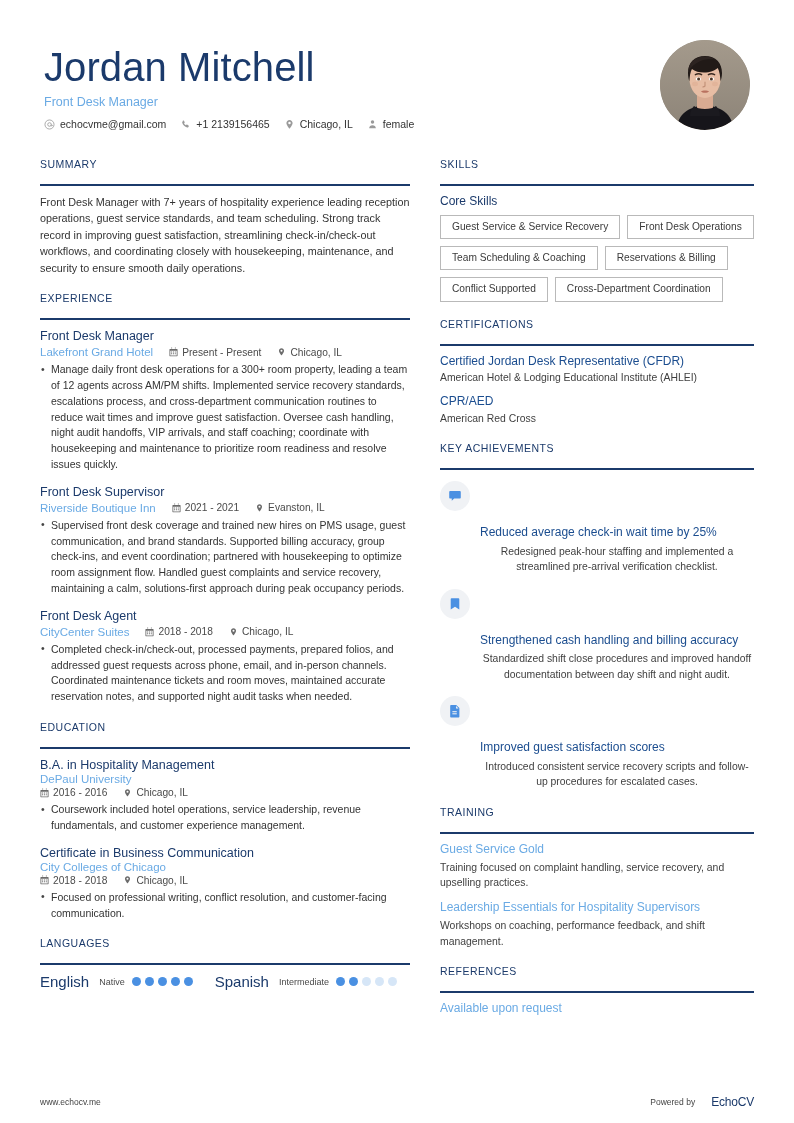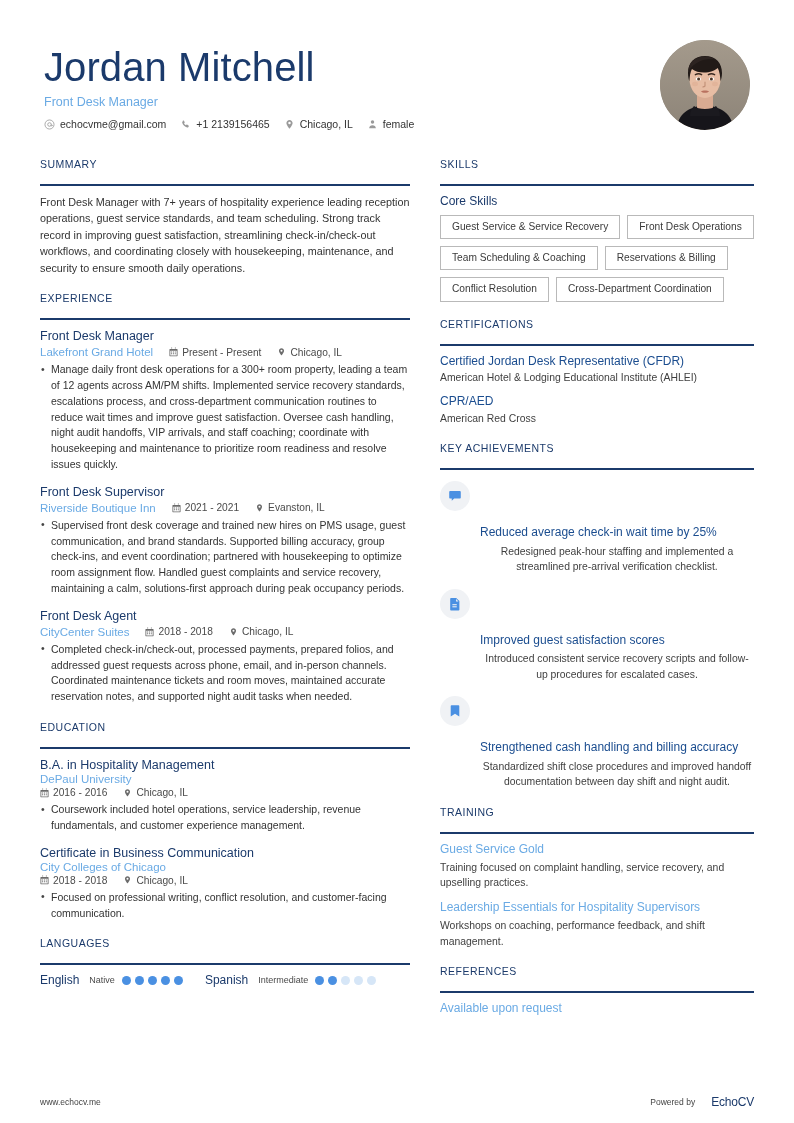--- a/index.html
+++ b/index.html
@@ -170,21 +170,21 @@
     display: flex;
     align-items: center;
     gap: 0;
     margin-top: 2px;
   }
   .lang-block {
     display: flex;
     align-items: center;
   }
   .lang-name {
-    font-size: 12px;
+    font-size: 15px;
     color: #1b3a6b;
   }
   .lang-level {
     font-size: 9px;
     color: #4a4a4a;
     margin-left: 10px;
     margin-right: 7px;
   }
   .dots { display: flex; gap: 4px; align-items: center; }
   .dot {
@@ -593,21 +593,21 @@
 
       <div class="section">
         <div class="section-title">SKILLS</div>
         <div class="section-rule"></div>
         <div class="sub-head">Core Skills</div>
         <div class="tags">
           <span class="tag">Guest Service &amp; Service Recovery</span>
           <span class="tag">Front Desk Operations</span>
           <span class="tag">Team Scheduling &amp; Coaching</span>
           <span class="tag">Reservations &amp; Billing</span>
-          <span class="tag">Conflict Resolution</span>
+          <span class="tag">Conflict Supported</span>
           <span class="tag">Cross-Department Coordination</span>
         </div>
       </div>
 
       <div class="section">
         <div class="section-title">CERTIFICATIONS</div>
         <div class="section-rule"></div>
         <div class="cert">
           <div class="cert-name">Certified Jordan Desk Representative (CFDR)</div>
           <div class="cert-issuer">American Hotel &amp; Lodging Educational Institute (AHLEI)</div>
@@ -624,48 +624,48 @@
 
         <div class="ach">
           <span class="ach-badge">
             <svg width="14" height="14" viewBox="0 0 16 16" fill="currentColor">
               <path d="M2.6 2.2h10.8c.7 0 1.2.5 1.2 1.2v6.2c0 .7-.5 1.2-1.2 1.2H7l-2.7 2.6V10.8H2.6c-.7 0-1.2-.5-1.2-1.2V3.4c0-.7.5-1.2 1.2-1.2z"></path>
             </svg>
           </span>
           <div class="ach-body">
             <div class="ach-title">Reduced average check-in wait time by 25%</div>
             <div class="ach-desc">Redesigned peak-hour staffing and implemented a streamlined pre-arrival verification checklist.</div>
+          </div>
+        </div>
+
+        <div class="ach">
+          <span class="ach-badge">
+            <svg width="14" height="14" viewBox="0 0 16 16" fill="currentColor">
+              <path d="M4 1.4h8c.5 0 .9.4.9.9v12l-4.9-3.3-4.9 3.3v-12c0-.5.4-.9.9-.9z"></path>
+            </svg>
+          </span>
+          <div class="ach-body">
+            <div class="ach-title">Strengthened cash handling and billing accuracy</div>
+            <div class="ach-desc">Standardized shift close procedures and improved handoff documentation between day shift and night audit.</div>
           </div>
         </div>
 
         <div class="ach">
           <span class="ach-badge">
             <svg width="14" height="14" viewBox="0 0 16 16" fill="currentColor">
               <path d="M3.4 1h6l3.6 3.6v10c0 .5-.4.9-.9.9H3.4c-.5 0-.9-.4-.9-.9V1.9c0-.5.4-.9.9-.9zm5.8 1.4v2.8h2.8z"></path>
               <rect x="5" y="8.2" width="5" height="1.2" fill="#f0f2f5"></rect>
               <rect x="5" y="10.6" width="5" height="1.2" fill="#f0f2f5"></rect>
             </svg>
           </span>
           <div class="ach-body">
             <div class="ach-title">Improved guest satisfaction scores</div>
             <div class="ach-desc">Introduced consistent service recovery scripts and follow-up procedures for escalated cases.</div>
           </div>
         </div>
-
-        <div class="ach">
-          <span class="ach-badge">
-            <svg width="14" height="14" viewBox="0 0 16 16" fill="currentColor">
-              <path d="M4 1.4h8c.5 0 .9.4.9.9v12l-4.9-3.3-4.9 3.3v-12c0-.5.4-.9.9-.9z"></path>
-            </svg>
-          </span>
-          <div class="ach-body">
-            <div class="ach-title">Strengthened cash handling and billing accuracy</div>
-            <div class="ach-desc">Standardized shift close procedures and improved handoff documentation between day shift and night audit.</div>
-          </div>
-        </div>
       </div>
 
       <div class="section">
         <div class="section-title">TRAINING</div>
         <div class="section-rule"></div>
         <div class="train">
           <div class="train-name">Guest Service Gold</div>
           <div class="train-desc">Training focused on complaint handling, service recovery, and upselling practices.</div>
         </div>
         <div class="train">

